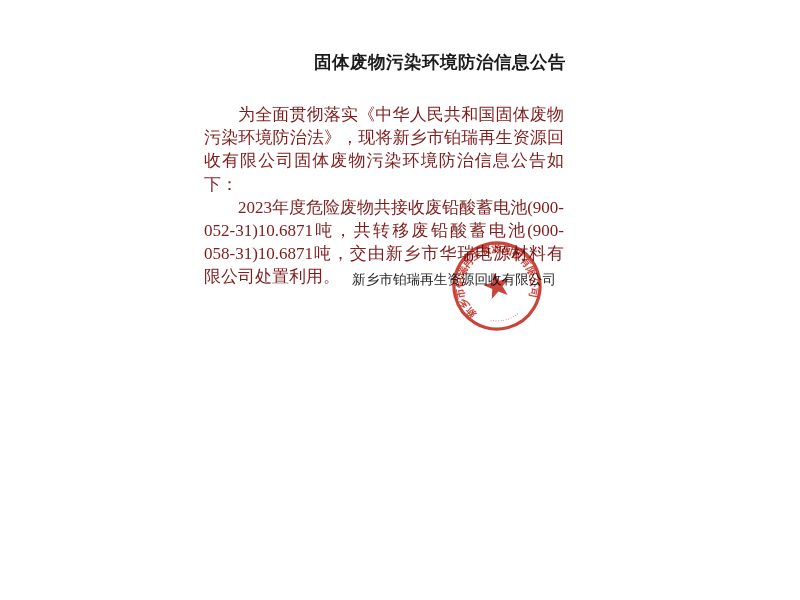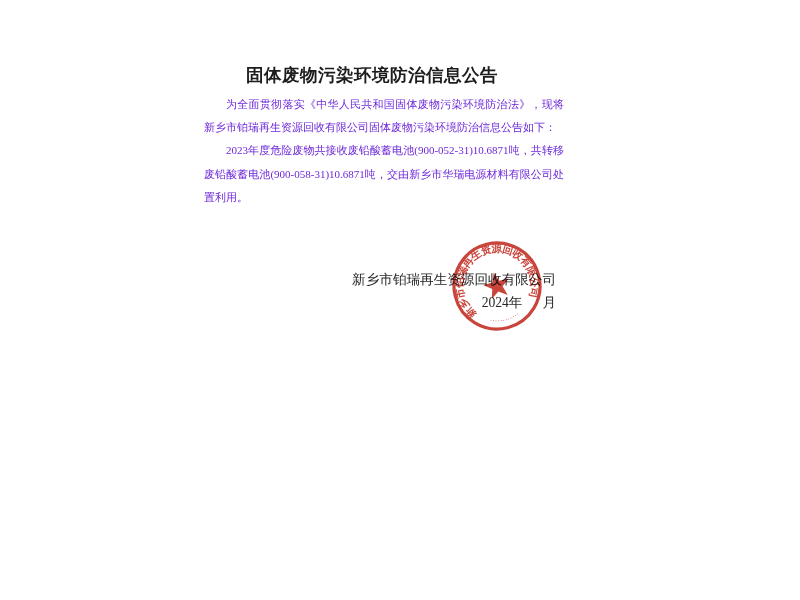--- a/index.html
+++ b/index.html
@@ -10,38 +10,38 @@
   .page {
     position: relative;
     width: 800px;
     height: 600px;
     background: #ffffff;
     overflow: hidden;
     font-family: "Liberation Serif", "DejaVu Serif", serif;
   }
   .doc-title {
     position: absolute;
-    top: 63px;
+    top: 50px;
     left: 246px;
     width: 320px;
-    text-align: left;
+    text-align: right;
     font-family: "Liberation Sans", "DejaVu Sans", sans-serif;
     font-weight: bold;
     font-size: 17.5px;
     letter-spacing: 0.5px;
     color: #1c1c1c;
     white-space: nowrap;
   }
   .doc-body {
     position: absolute;
-    top: 93px;
+    top: 103px;
     left: 204px;
     width: 360px;
-    color: #6d28d9;
-    font-size: 11px;
+    color: #7f1d1d;
+    font-size: 17px;
     line-height: 23.2px;
     text-align: justify;
   }
   .doc-body p {
     margin: 0;
     text-indent: 2em;
     text-justify: inter-ideograph;
   }
   .signature {
     position: absolute;
@@ -76,23 +76,20 @@
 
   <div class="doc-title">固体废物污染环境防治信息公告</div>
 
   <div class="doc-body">
     <p>为全面贯彻落实《中华人民共和国固体废物污染环境防治法》，现将新乡市铂瑞再生资源回收有限公司固体废物污染环境防治信息公告如下：</p>
     <p>2023年度危险废物共接收废铅酸蓄电池(900-052-31)10.6871吨，共转移废铅酸蓄电池(900-058-31)10.6871吨，交由新乡市华瑞电源材料有限公司处置利用。</p>
   </div>
 
   <div class="signature">
     <div class="line">新乡市铂瑞再生资源回收有限公司</div>
-    <div class="line">
-      <span>2024年</span><span class="month-gap"></span><span>月</span>
-    </div>
   </div>
 
   <svg class="stamp" viewBox="0 0 94 94">
     <g transform="rotate(-14 47 47)">
       <circle cx="47" cy="47" r="43" fill="none" stroke="#c5352b" stroke-width="3.2"></circle>
       <polygon fill="#c5352b" points="47,33 50.3,42.5 60.3,42.7 52.3,48.7 55.2,58.3 47,52.6 38.8,58.3 41.7,48.7 33.7,42.7 43.7,42.5"></polygon>
       <defs>
         <path id="seal-text-arc" d="M 20.95,68.85 A 34,34 0 1 1 73.05,68.85" fill="none"></path>
         <path id="seal-serial-arc" d="M 31.6,80.1 A 36.5,36.5 0 0 0 62.4,80.1" fill="none"></path>
       </defs>

